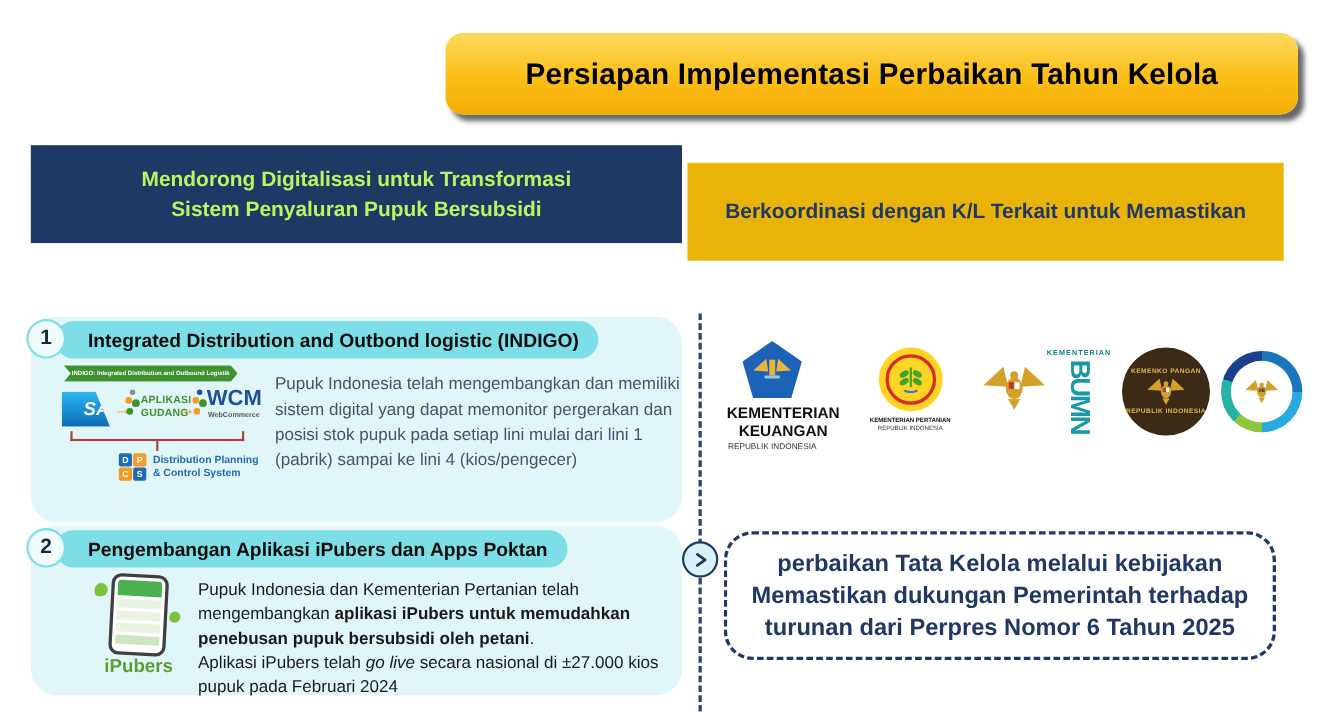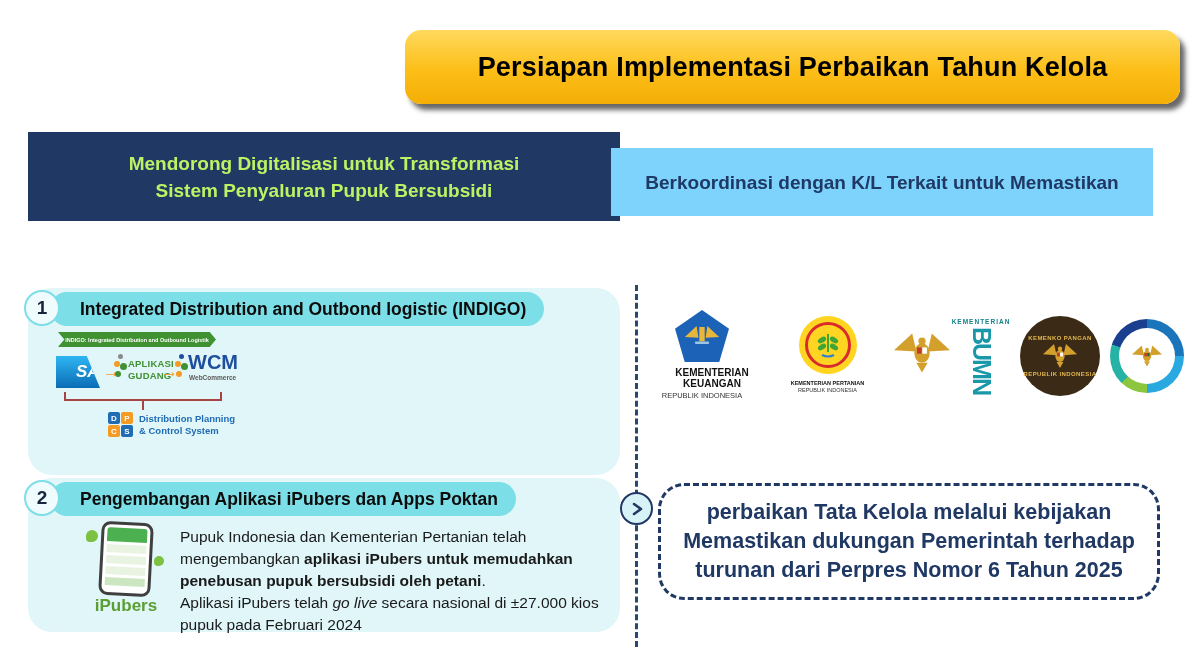--- a/index.html
+++ b/index.html
@@ -10,21 +10,21 @@
   .title-banner { position:absolute; left:405px; top:30px; width:775px; height:74px;
     background:linear-gradient(180deg,#FFD95E 0%,#FCBE17 55%,#F4AE06 100%);
     border-radius:16px; box-shadow:5px 6px 5px rgba(60,60,60,.78);
     display:flex; align-items:center; justify-content:center; }
   .title-banner h1 { font-size:27px; font-weight:bold; color:#000; letter-spacing:.2px; }
 
   
   .col-header { position:absolute; display:flex; flex-direction:column; justify-content:center;
     text-align:center; font-weight:bold; font-size:19px; line-height:27px; }
   .col-header.left  { left:28px;  top:132px; width:592px; height:89px; background:#1F3864; color:#bef264; }
-  .col-header.right { left:611px; top:148px; width:542px; height:68px; background:#7dd3fc; color:#1F3864; }
+  .col-header.right { left:625px; top:148px; width:542px; height:89px; background:#eab308; color:#1F3864; }
 
   
   .section-box { position:absolute; left:28px; width:592px; background:#E0F6F9; border-radius:24px; }
   #section1 { top:288px; height:187px; }
   #section2 { top:478px; height:154px; }
 
   .num { position:absolute; left:-4px; top:2px; width:36px; height:36px; border-radius:50%;
     background:#F0FBFD; border:2px solid #7CDEE6; z-index:2;
     display:flex; align-items:center; justify-content:center;
     font-size:19px; font-weight:bold; color:#16263c; }
@@ -164,20 +164,21 @@
       <b class="dpcs-blue">D</b>
       <b class="dpcs-orange">P</b>
       <b class="dpcs-orange">C</b>
       <b class="dpcs-blue">S</b>
     </div>
     <div class="dpcs-label">
       <span>Distribution Planning</span><br>
       <span>&amp; Control System</span>
     </div>
 
+    <p class="s1-body">Pupuk Indonesia telah mengembangkan dan memiliki sistem digital yang dapat memonitor pergerakan dan posisi stok pupuk pada setiap lini mulai dari lini 1 (pabrik) sampai ke lini 4 (kios/pengecer)</p>
   </div>
 
   <div id="section2" class="section-box">
     <div class="num">2</div>
     <div class="pill">Pengembangan Aplikasi iPubers dan Apps Poktan</div>
 
     <div class="phone">
       <span class="screen-top"></span>
       <span class="screen-row" style="top:20px;"></span>
       <span class="screen-row" style="top:31px;"></span>
@@ -203,21 +204,21 @@
 
   <div class="logo-group" style="left:641px; top:310px; width:122px;">
     <div class="kemenkeu-pent">
       <svg width="36" height="30" viewBox="0 0 40 30">
         <polygon points="1,16 14,4 16,17" fill="#E8B73A"></polygon>
         <polygon points="39,16 26,4 24,17" fill="#E8B73A"></polygon>
         <rect x="17" y="5" width="6" height="16" fill="#E8B73A"></rect>
         <rect x="12" y="21" width="16" height="3" rx="1.5" fill="#9DC3E6"></rect>
       </svg>
     </div>
-    <div class="cap1" style="font-size:10px; margin-top:5px;margin-left:20px;">KEMENTERIAN KEUANGAN</div>
+    <div class="cap1" style="font-size:14px; margin-top:5px;margin-left:20px;">KEMENTERIAN KEUANGAN</div>
     <div class="cap2" style="font-size:7.5px; margin-top:2px;">REPUBLIK INDONESIA</div>
   </div>
 
   <div class="logo-group" style="left:775px; top:316px; width:105px;">
     <div class="kementan-emblem">
       <span class="kementan-ring"></span>
       <svg width="24" height="28" viewBox="0 0 24 28" style="position:absolute; left:17px; top:14px;">
         <path d="M12 4 V22" stroke="#3FA535" stroke-width="2"></path>
         <ellipse cx="6" cy="10" rx="4.5" ry="2.6" fill="#3FA535" transform="rotate(-30 6 10)"></ellipse>
         <ellipse cx="18" cy="10" rx="4.5" ry="2.6" fill="#3FA535" transform="rotate(30 18 10)"></ellipse>

